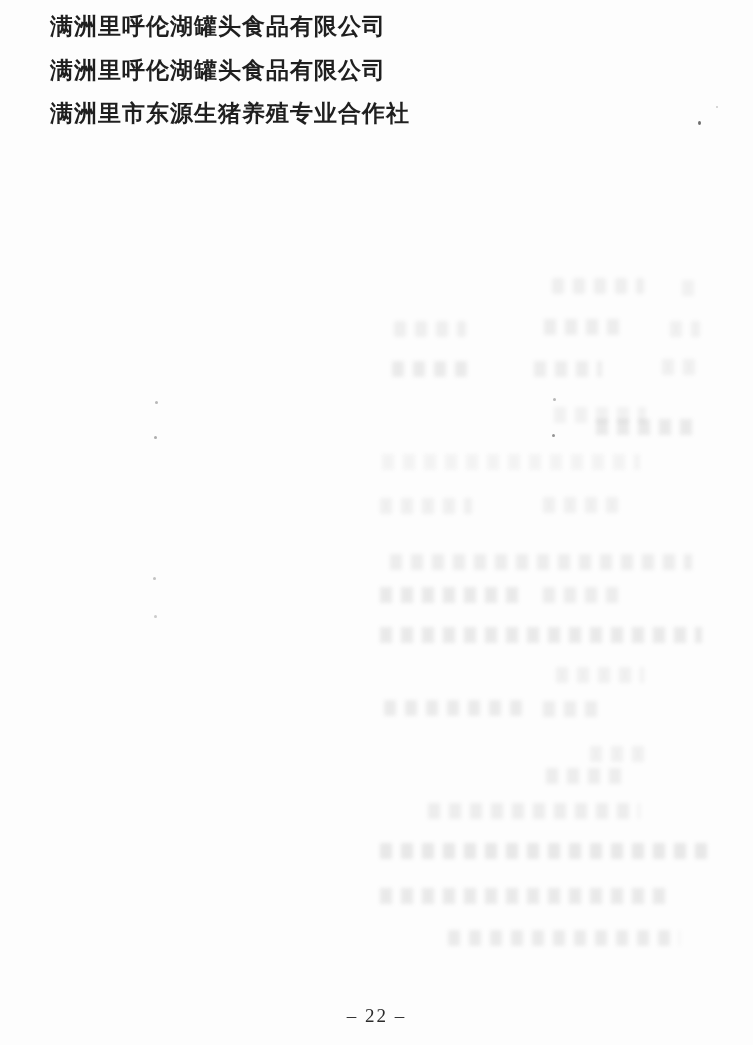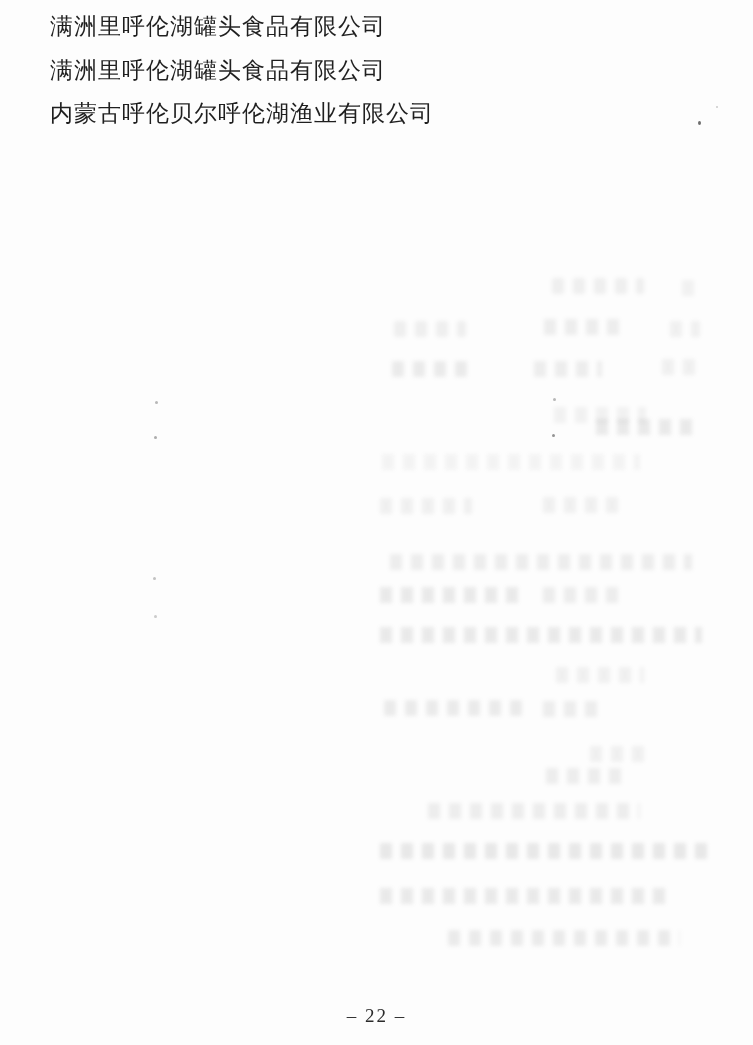--- a/index.html
+++ b/index.html
@@ -21,20 +21,21 @@
     top: 5px;
     left: 50px;
     color: #1f1f1f;
     font-size: 23px;
     line-height: 43.5px;
     letter-spacing: 1px;
     white-space: nowrap;
   }
   .company-line {
     height: 43.5px;
+    font-weight: bold;
   }
   
   .page-number {
     position: absolute;
     top: 1005px;
     left: 0;
     width: 100%;
     text-align: center;
     font-size: 19px;
     color: #2b2b2b;
@@ -58,21 +59,21 @@
   }
 </style>
 </head>
 <body>
 
 <div class="page">
 
   <div class="company-list">
     <div class="company-line">满洲里呼伦湖罐头食品有限公司</div>
     <div class="company-line">满洲里呼伦湖罐头食品有限公司</div>
-    <div class="company-line">内蒙古呼伦贝尔呼伦湖渔业有限公司</div>
+    <div class="company-line">满洲里市东源生猪养殖专业合作社</div>
   </div>
 
   <div class="ghost" style="left:552px; top:278px; width:92px;  opacity:.22"></div>
   <div class="ghost" style="left:682px; top:280px; width:20px;  opacity:.18"></div>
   <div class="ghost" style="left:394px; top:321px; width:72px;  opacity:.22"></div>
   <div class="ghost" style="left:544px; top:319px; width:82px;  opacity:.25"></div>
   <div class="ghost" style="left:670px; top:321px; width:30px;  opacity:.20"></div>
   <div class="ghost" style="left:392px; top:361px; width:82px;  opacity:.28"></div>
   <div class="ghost" style="left:534px; top:361px; width:68px;  opacity:.25"></div>
   <div class="ghost" style="left:662px; top:359px; width:40px;  opacity:.20"></div>

